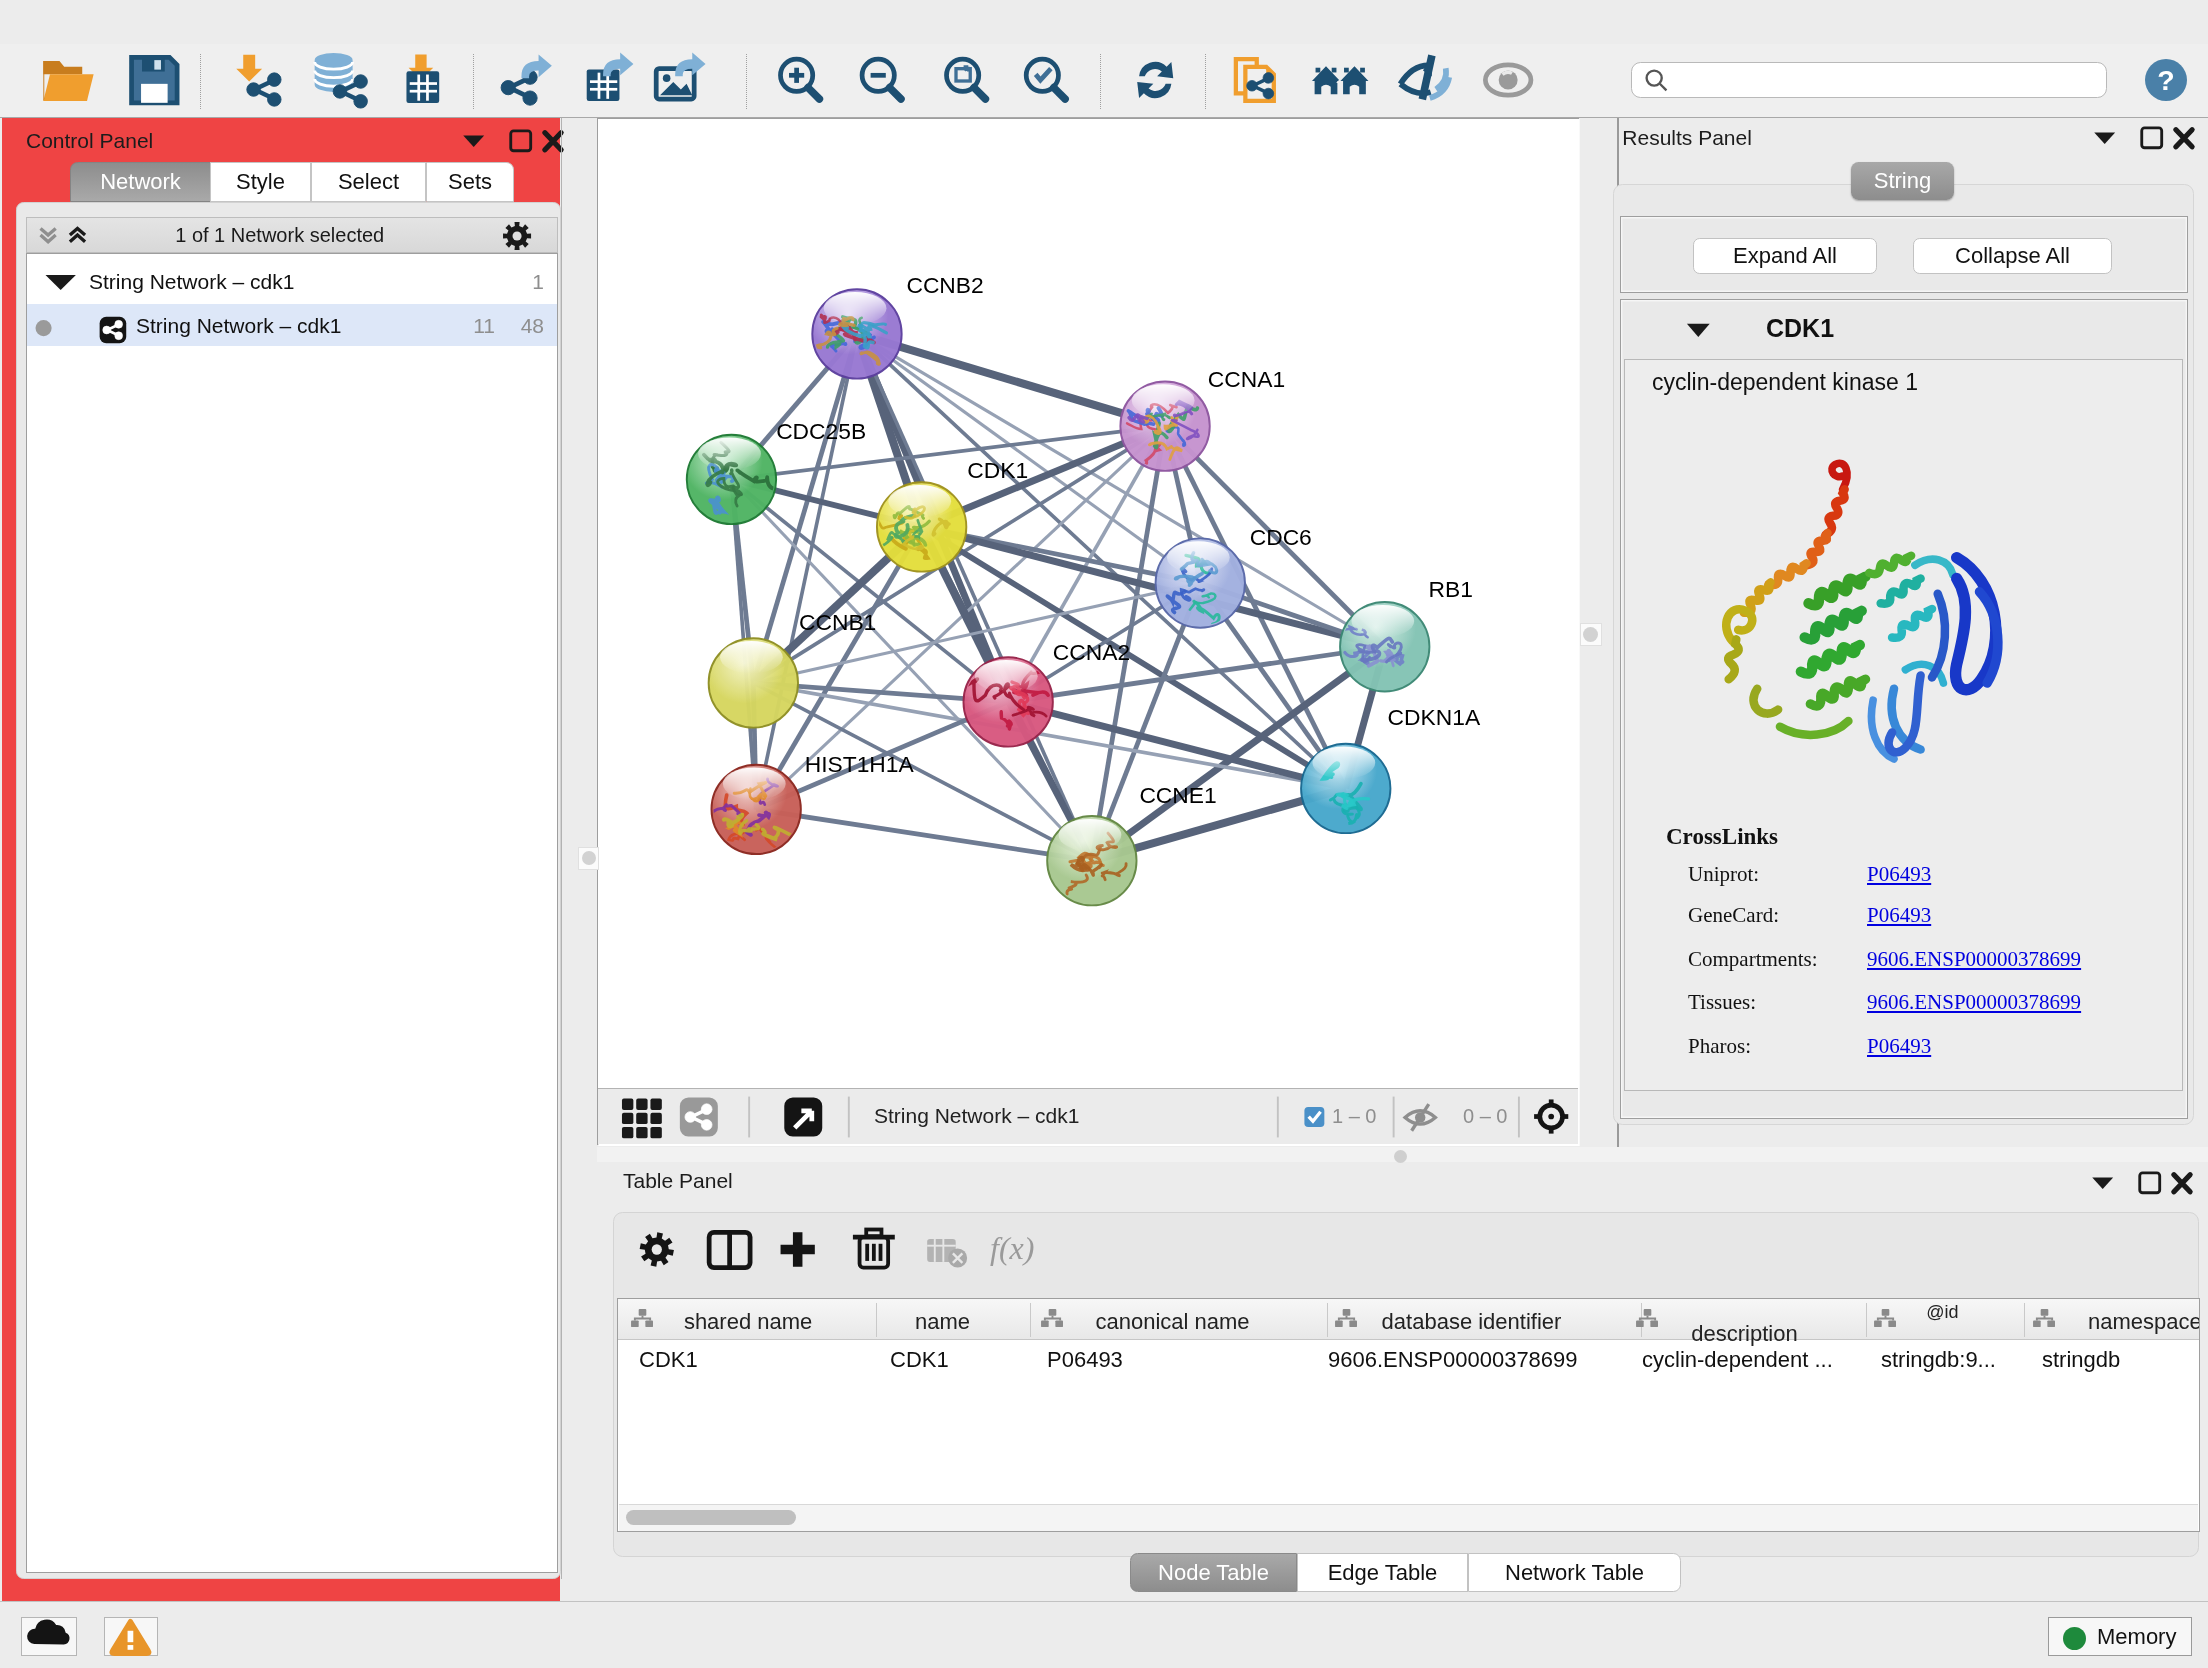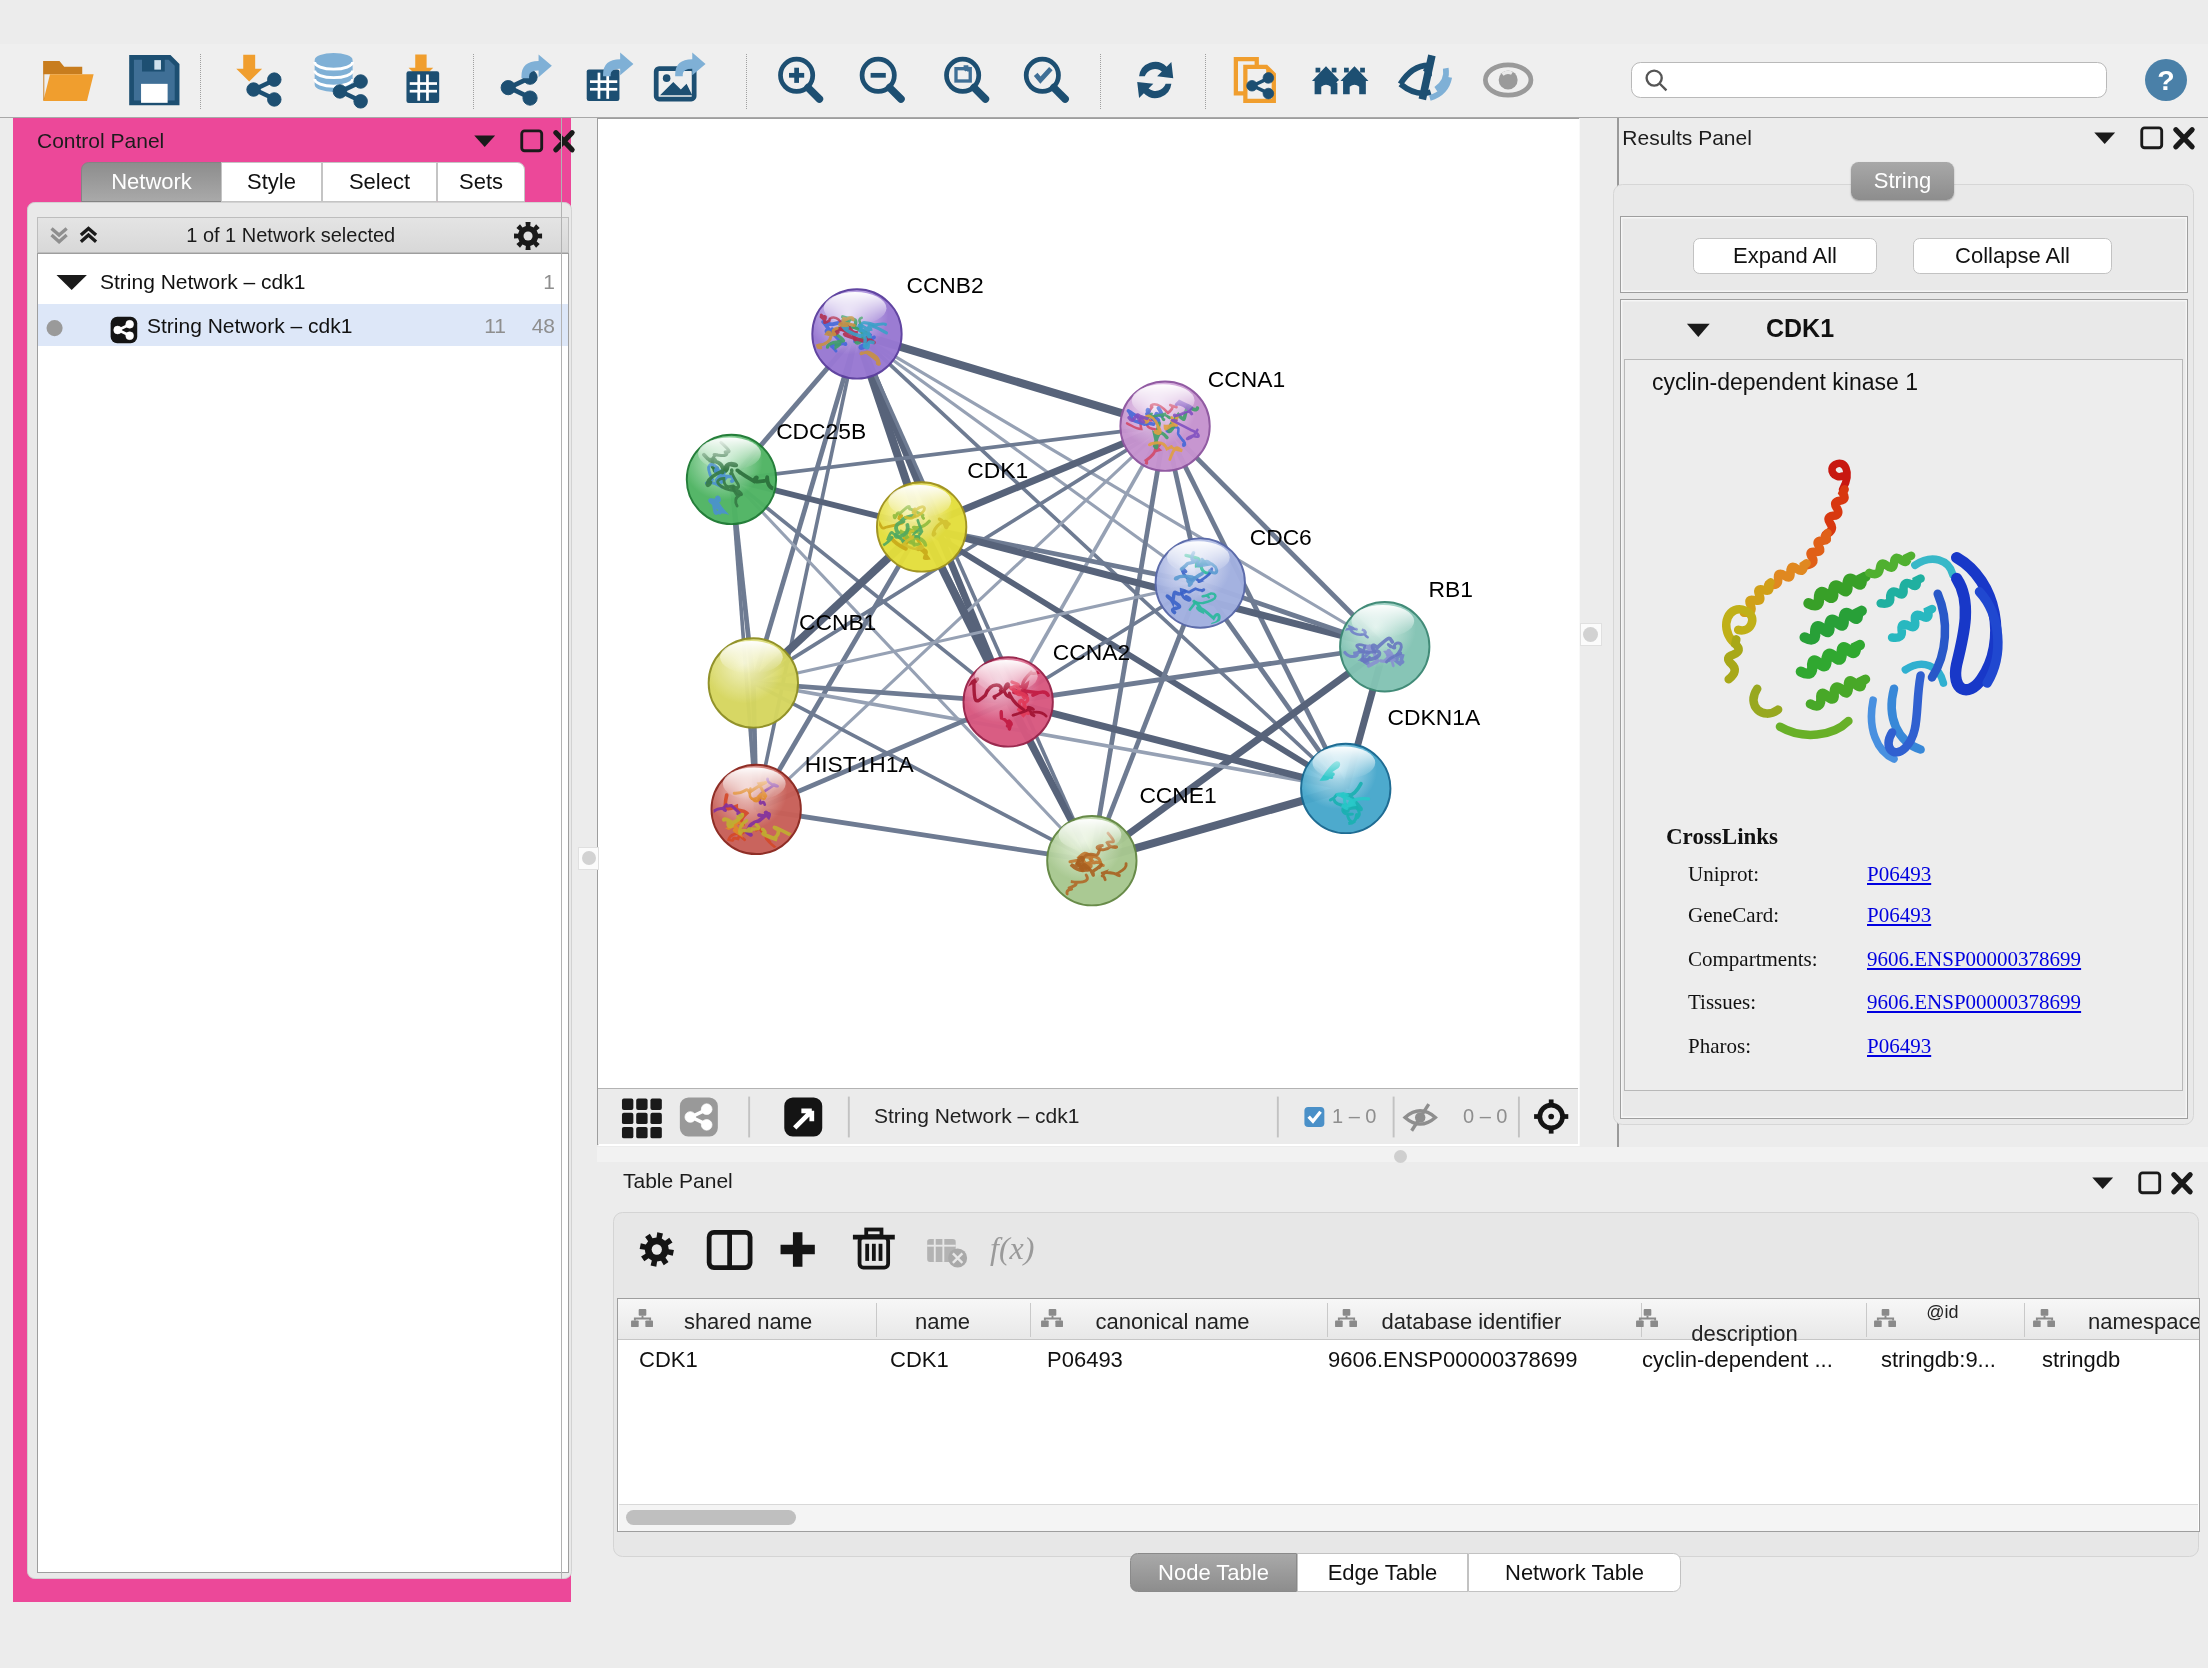--- a/index.html
+++ b/index.html
@@ -11,21 +11,21 @@
 .tl { position:absolute; top:9.5px; width:23px; height:23px; border-radius:50%; background:#8f8f96; border:1.4px solid #707077; }
 #title { position:absolute; top:7.6px; left:-28.5px; width:2208px; text-align:center; font-size:26px; font-weight:bold; color:#3d3d3d; }
 
 #toolbar { position:absolute; left:0; top:44px; width:2208px; height:74px; background:#efefef; border-bottom:1px solid #a8a8a8; }
 .tsep { position:absolute; top:9.5px; height:55px; width:0; border-left:1.9px dotted #9f9f9f; }
 #searchbox { position:absolute; left:1631px; top:18px; width:476px; height:36px; background:#fff; border:1.9px solid #b9b9b9; border-radius:9.5px; }
 #helpbtn { position:absolute; left:2145px; top:15px; width:42px; height:42px; border-radius:50%; background:#4a80a8; color:#fff; font-size:28.5px; font-weight:bold; text-align:center; line-height:42px; }
 
 .ptitle { font-size:21px; color:#1c1c1c; }
 
-#cpanel { position:absolute; left:13px; top:118px; width:558px; height:1484px; background:#ec4899; }
+#cpanel { position:absolute; left:2px; top:118px; width:558px; height:1484px; background:#ef4444; }
 .tab { position:absolute; top:44px; height:40px; text-align:center; font-size:22px; color:#111; background:#fff;
   border:1px solid #c4c4c4; line-height:38px; }
 .tabsel { background:linear-gradient(#8d8d8d,#a9a9a9); color:#fff; border-color:#848484; }
 #netheader { position:absolute; left:24px; top:99px; width:532px; height:36px; background:linear-gradient(#e4e4e4,#d8d8d8); border:1px solid #bdbdbd; }
 #nettree { position:absolute; left:24px; top:135px; width:532px; height:1320px; background:#fff; border:1px solid #9e9e9e; }
 
 #netview { position:absolute; left:597px; top:118px; width:982px; height:1027px; background:#fff; border:1px solid #9e9e9e;text-decoration:underline; }
 #netstatus { position:absolute; left:0; bottom:0; width:980px; height:56px; background:#ebebeb; border-top:1px solid #b3b3b3; }
 
 #rpanel { position:absolute; left:1609px; top:118px; width:599px; height:1029px; background:#ececec; }
@@ -800,20 +800,34 @@
 <div style="position:absolute;left:1045px;top:185px;font-size:22px;color:#111;">cyclin-dependent ...</div>
 <div style="position:absolute;left:1284px;top:185px;font-size:22px;color:#111;">stringdb:9...</div>
 <div style="position:absolute;left:1445px;top:185px;font-size:22px;color:#111;">stringdb</div>
 <div style="position:absolute;left:22px;top:342px;width:1579px;height:27px;background:#f4f4f4;border-top:1px solid #d8d8d8;"></div>
 <div style="position:absolute;left:28.5px;top:348px;width:170px;height:15px;background:#bfbfbf;border-radius:7.6px;"></div>
 <div style="position:absolute;left:533px;top:391px;width:167px;height:39px;background:linear-gradient(#a9a9a9,#8d8d8d);border:1px solid #8a8a8a;border-radius:7.6px 0 0 7.6px;color:#fff;font-size:22px;text-align:center;line-height:37px;">Node Table</div>
 <div style="position:absolute;left:700px;top:391px;width:171px;height:39px;background:#fff;border:1px solid #c2c2c2;color:#111;font-size:22px;text-align:center;line-height:37px;">Edge Table</div>
 <div style="position:absolute;left:871px;top:391px;width:213px;height:39px;background:#fff;border:1px solid #c2c2c2;border-radius:0 7.6px 7.6px 0;color:#111;font-size:22px;text-align:center;line-height:37px;">Network Table</div>
   </div>
 
+  <div id="statusbar">
+    <div class="sbtn" style="left:21px; width:56px;"></div>
+    <div class="sbtn" style="left:104px; width:54px;"></div>
+    <svg width="238" height="68" viewBox="0 0 250 71" style="position:absolute;left:0;top:0;">
+<path d="M 36 44 a 8 8 0 0 1 1 -16 a 12 12 0 0 1 22 -4 a 9 9 0 0 1 10 8 a 6.5 6.5 0 0 1 -2 12.5 Z" fill="#141414"></path>
+<path d="M 137 20 L 156 51 Q 158 54 154 54 L 120 54 Q 116 54 118 51 Z" fill="#e8952a" stroke="#e8952a" stroke-width="5" stroke-linejoin="round"></path>
+<rect x="134" y="30" width="6" height="12" fill="#fff"></rect>
+        <rect x="134" y="45" width="6" height="5" fill="#fff"></rect>
+</svg>
+    <div class="sbtn" style="left:2048px; width:144px; border-color:#9a9a9a;">
+      <div style="position:absolute;left:14.3px;top:8.6px;width:23px;height:23px;border-radius:50%;background:#1e8a3c;"></div>
+      <div style="position:absolute;left:48px;top:5.7px;font-size:22px;color:#111;">Memory</div>
+    </div>
+  </div>
   <div style="position:absolute;left:561px;top:118px;width:1px;height:1461px;background:#b2b2b2;"></div>
   <div style="position:absolute;left:578px;top:847px;width:21px;height:23px;background:#fbfbfb;border:1px solid #e0e0e0;"></div>
   <div style="position:absolute;left:582px;top:851px;width:14.3px;height:14.3px;border-radius:50%;background:#d2d2d2;"></div>
   <div style="position:absolute;left:1580px;top:623px;width:22px;height:23px;background:#fbfbfb;border:1px solid #e0e0e0;"></div>
   <div style="position:absolute;left:1583px;top:627px;width:15px;height:15px;border-radius:50%;background:#d2d2d2;"></div>
   <div style="position:absolute;left:597px;top:1147px;width:1611px;height:15px;background:#f2f2f2;"></div>
   <div style="position:absolute;left:1394px;top:1150px;width:13.3px;height:13.3px;border-radius:50%;background:#cfcfcf;"></div>
 </div>
 
 

